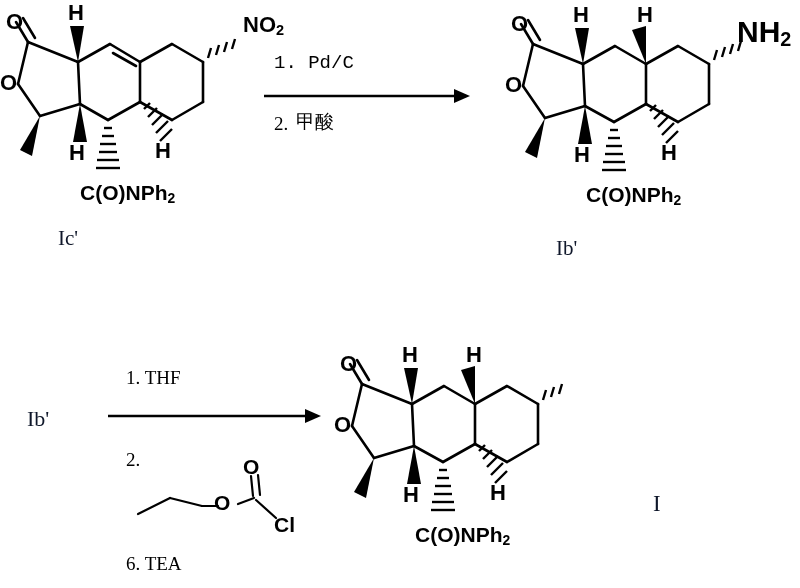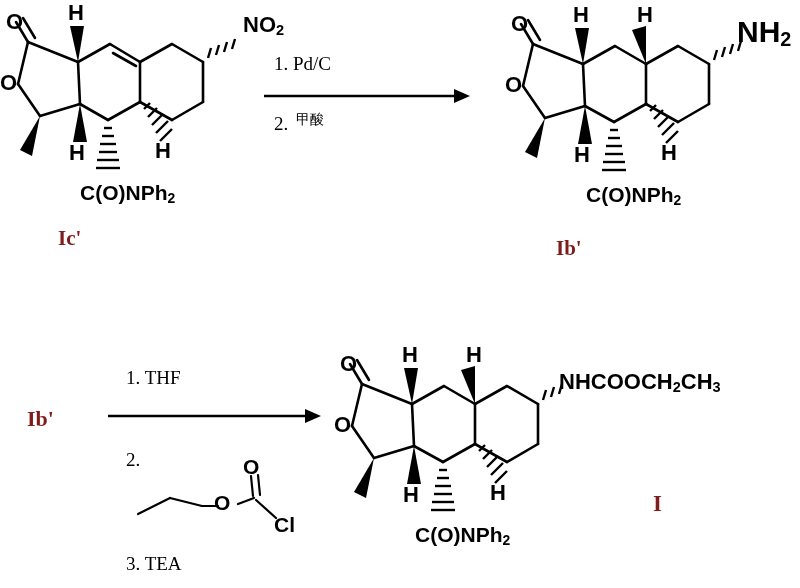--- a/index.html
+++ b/index.html
@@ -33,30 +33,30 @@
   }
   .cond {
     font-family: "Liberation Serif", serif;
     font-size: 19px;
     line-height: 1;
     white-space: nowrap;
     color: #000;
   }
   .cjk {
     font-family: "DejaVu Sans", sans-serif;
-    font-size: 14px;
+    font-size: 19px;
     text-align: right;
   }
   .cmpd {
     font-family: "Liberation Serif", serif;
-    font-weight: bold;
+    font-weight: normal;
     font-size: 21px;
     line-height: 1;
     white-space: nowrap;
-    color: #7f1d1d;
+    color: #0f172a;
   }
   svg { display: block; overflow: visible; }
   .bond {
     stroke: #000;
     stroke-width: 2.6;
     fill: none;
     stroke-linecap: round;
     stroke-linejoin: round;
   }
   .bond-thin {
@@ -151,21 +151,21 @@
     </span>
 
     <span class="atomlbl abs" style="left:80px; top:182px; font-size:21px;">
       <span>C(O)NPh</span><sub>2</sub>
     </span>
   </div>
 
   <span class="cmpd abs" style="left:58px; top:228px;">Ic'</span>
 
   <div class="abs" style="left:262px; top:54px; width:210px; height:110px;">
-    <span class="cond abs" style="left:12px; top:0px;">1. Pd/C</span>
+    <span class="cond abs" style="left:12px; top:0px;font-family:Liberation Mono, monospace;">1. Pd/C</span>
     <svg class="abs" style="left:0px; top:32px;" width="208" height="20" viewBox="0 0 208 20">
       <line class="arrowline" x1="2" y1="10" x2="192" y2="10"></line>
       <polygon class="arrowhead" points="192,3 208,10 192,17"></polygon>
     </svg>
     <span class="cond abs" style="left:12px; top:60px;">2.</span>
     <span class="cond cjk abs" style="left:34px; top:58px;">甲酸</span>
   </div>
 
   <div class="abs" style="left:505px; top:0px; width:295px; height:235px;">
     <svg width="295" height="235" viewBox="0 0 295 235">
@@ -262,21 +262,21 @@
         <path class="bond-thin" d="M 123,38 L 121,18"></path>
         <path class="bond-thin" d="M 130,37 L 128,17"></path>
 
         <path class="bond-thin" d="M 126,42 L 146,60"></path>
       </svg>
       <span class="atomlbl abs" style="left:84px; top:34px; font-size:21px;">O</span>
       <span class="atomlbl abs" style="left:113px; top:-2px; font-size:21px;">O</span>
       <span class="atomlbl abs" style="left:144px; top:56px; font-size:21px;">Cl</span>
     </div>
 
-    <span class="cond abs" style="left:26px; top:186px;">3. TEA</span>
+    <span class="cond abs" style="left:26px; top:186px;">6. TEA</span>
   </div>
 
   <div class="abs" style="left:332px; top:338px; width:470px; height:250px;">
     <svg width="470" height="250" viewBox="0 0 470 250">
 
       <path class="bond" d="M 30,46 L 20,88"></path>
       <path class="bond" d="M 20,88 L 42,120"></path>
       <path class="bond" d="M 42,120 L 82,108"></path>
       <path class="bond" d="M 82,108 L 80,66"></path>
       <path class="bond" d="M 80,66 L 30,46"></path>
@@ -324,23 +324,20 @@
       </g>
     </svg>
 
     <span class="atomlbl abs" style="left:8px; top:15px; font-size:22px;">O</span>
     <span class="atomlbl abs" style="left:2px; top:76px; font-size:22px;">O</span>
     <span class="atomlbl abs" style="left:70px; top:6px; font-size:22px;">H</span>
     <span class="atomlbl abs" style="left:134px; top:6px; font-size:22px;">H</span>
     <span class="atomlbl abs" style="left:71px; top:146px; font-size:22px;">H</span>
     <span class="atomlbl abs" style="left:158px; top:144px; font-size:22px;">H</span>
 
-    <span class="atomlbl abs" style="left:227px; top:33px; font-size:22px;">
-      <span>NHCOOCH</span><sub>2</sub><span>CH</span><sub>3</sub>
-    </span>
 
     <span class="atomlbl abs" style="left:83px; top:186px; font-size:21px;">
       <span>C(O)NPh</span><sub>2</sub>
     </span>
   </div>
 
   <span class="cmpd abs" style="left:653px; top:492px; font-size:23px;">I</span>
 
 </div>
 

